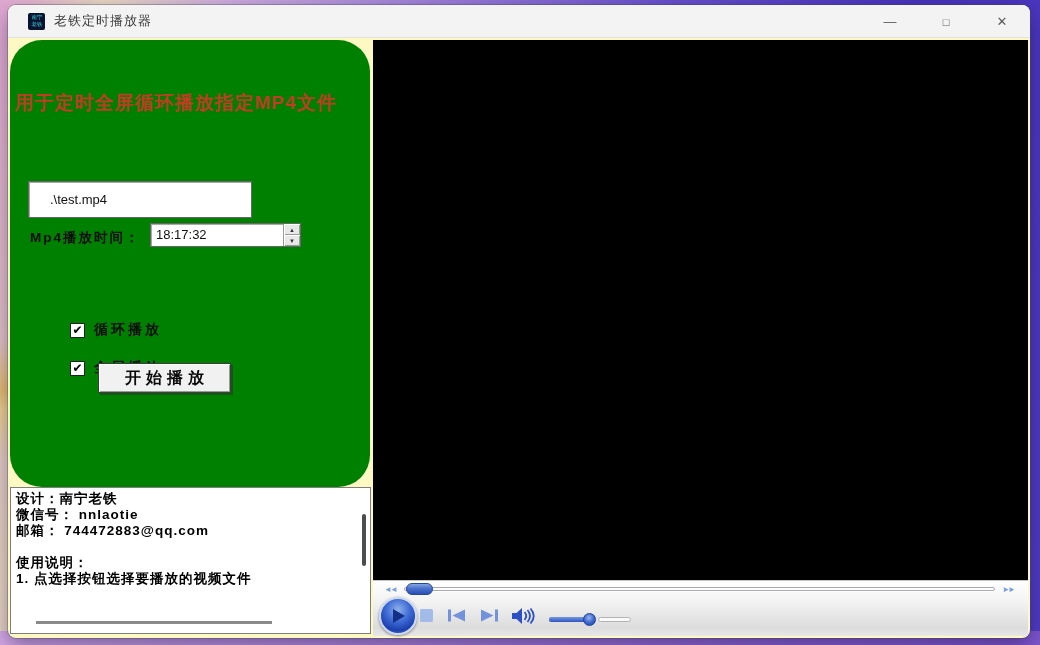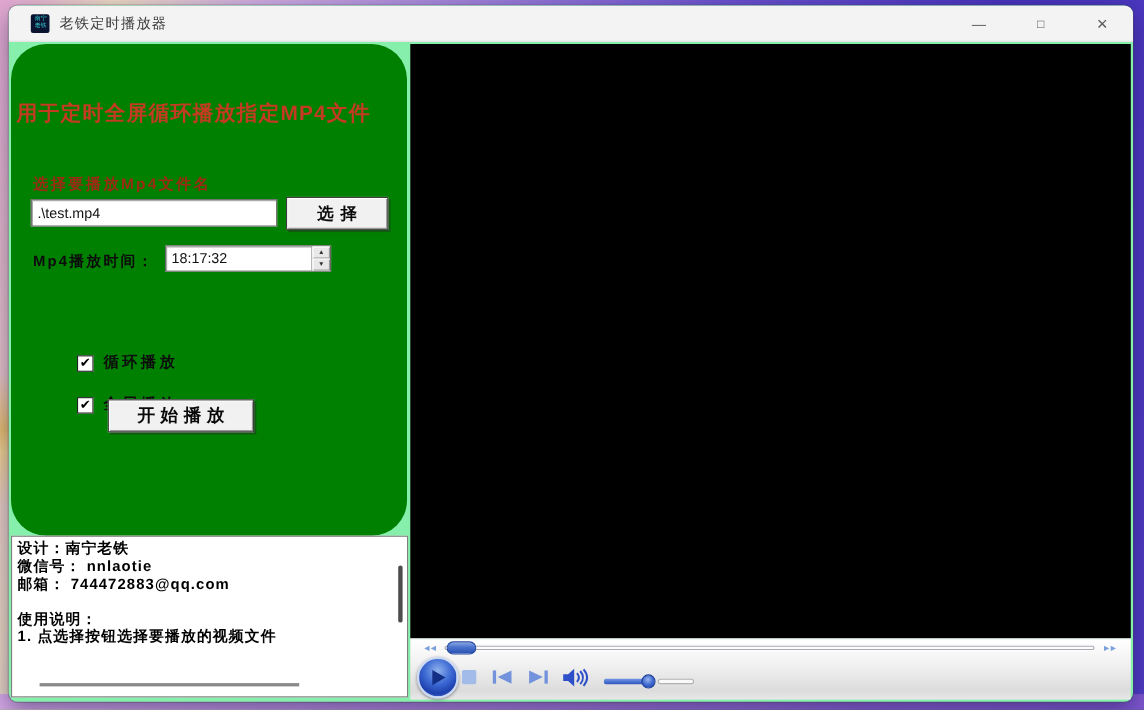--- a/index.html
+++ b/index.html
@@ -9,44 +9,44 @@
     background:linear-gradient(100deg,#e2a8d4 0%,#ead9c2 9%,#cfaede 20%,#9d7fd8 38%,#6850cc 58%,#4632ba 80%,#503cc4 100%);
     position:relative;
   }
   .bottom-glow{position:absolute;left:0;bottom:0;width:100%;height:14px;
     background:linear-gradient(90deg,#d5aae6 0%,#a77fdc 45%,#8a62d4 75%,#7e57d0 100%);}
   .gold-swirl{position:absolute;left:0;top:300px;width:10px;height:200px;
     background:linear-gradient(170deg,transparent 20%,#e8c070 45%,#f0d490 55%,transparent 80%);}
 
   
   .window{position:absolute;left:8px;top:5px;width:1022px;height:633px;
-    background:#86efac;border-radius:8px;overflow:hidden;
+    background:#fef9c3;border-radius:8px;overflow:hidden;
     box-shadow:0 0 0 1px rgba(70,70,90,.35), 0 8px 22px rgba(20,10,60,.45);}
   .titlebar{position:absolute;left:0;top:0;width:100%;height:33px;background:#f3f3f3;
     display:flex;align-items:center;border-bottom:1px solid #e2e2e2;}
   .app-icon{width:17px;height:17px;margin-left:20px;background:#0a1430;border-radius:2px;
     display:flex;flex-direction:column;align-items:center;justify-content:center;line-height:7px;}
   .app-icon span{font-size:6px;color:#35d0d8;letter-spacing:0;white-space:nowrap;transform:scale(.9);}
   .title-text{margin-left:9px;font-size:13px;color:#3b3b3b;letter-spacing:1px;}
   .win-btns{position:absolute;right:0;top:0;height:33px;display:flex;}
   .win-btn{width:56px;height:33px;display:flex;align-items:center;justify-content:center;
     color:#5a5a5a;cursor:default;}
   .win-btn.min span{font-size:13px;}
   .win-btn.max span{font-size:11px;}
   .win-btn.close span{font-size:13px;}
 
   
   .green-panel{position:absolute;left:2px;top:35px;width:360px;height:447px;background:#008000;border-radius:32px;}
   .heading{position:absolute;left:5px;top:50px;font-size:19px;font-weight:bold;
     color:#c23b22;letter-spacing:1px;white-space:nowrap;}
   .file-label{position:absolute;left:20px;top:119px;font-size:14px;font-weight:bold;
     color:#9b2a14;letter-spacing:2px;}
-  .file-input{position:absolute;left:18px;top:141px;width:224px;height:25px;
+  .file-input{position:absolute;left:18px;top:141px;width:224px;height:37px;
     background:#fff;border:1px solid #676767;box-shadow:inset 1px 1px 0 #a8a8a8;
-    font-size:13px;color:#111;padding:3px 5px;font-family:"Liberation Sans","DejaVu Sans",sans-serif;}
+    font-size:13px;color:#111;padding:3px 21px;font-family:"Liberation Sans","DejaVu Sans",sans-serif;}
   .btn95{background:#f1f1f1;border:1px solid #3c3c3c;color:#0a0a0a;text-align:center;
     box-shadow:inset 1px 1px 0 #ffffff,inset -1px -1px 0 #9a9a9a,2px 2px 0 rgba(40,40,40,.45);
     font-weight:bold;display:flex;align-items:center;justify-content:center;cursor:default;}
   .choose-btn{position:absolute;left:250px;top:139px;width:93px;height:30px;
     font-size:15px;letter-spacing:6px;padding-left:6px;}
   .time-label{position:absolute;left:20px;top:189px;font-size:13.5px;font-weight:bold;
     color:#0c0c0c;letter-spacing:2px;}
   .time-field{position:absolute;left:140px;top:183px;width:151px;height:24px;background:#fff;
     border:1px solid #676767;box-shadow:inset 1px 1px 0 #a8a8a8;display:flex;}
   .time-text{flex:1;font-size:13px;color:#111;padding:3px 0 0 5px;}
@@ -126,23 +126,21 @@
       </div>
       <div class="win-btn close">
         <span>✕</span>
       </div>
     </div>
   </div>
 
   <div class="green-panel">
     <div class="heading">用于定时全屏循环播放指定MP4文件</div>
 
-    <div class="file-label">选择要播放Mp4文件名</div>
     <input class="file-input" type="text" value=".\test.mp4" style="">
-    <div class="btn95 choose-btn">选择</div>
 
     <div class="time-label">Mp4播放时间：</div>
     <div class="time-field">
       <span class="time-text">18:17:32</span>
       <div class="spin">
         <div class="spin-btn">
           <span>▲</span>
         </div>
         <div class="spin-btn">
           <span>▼</span>

